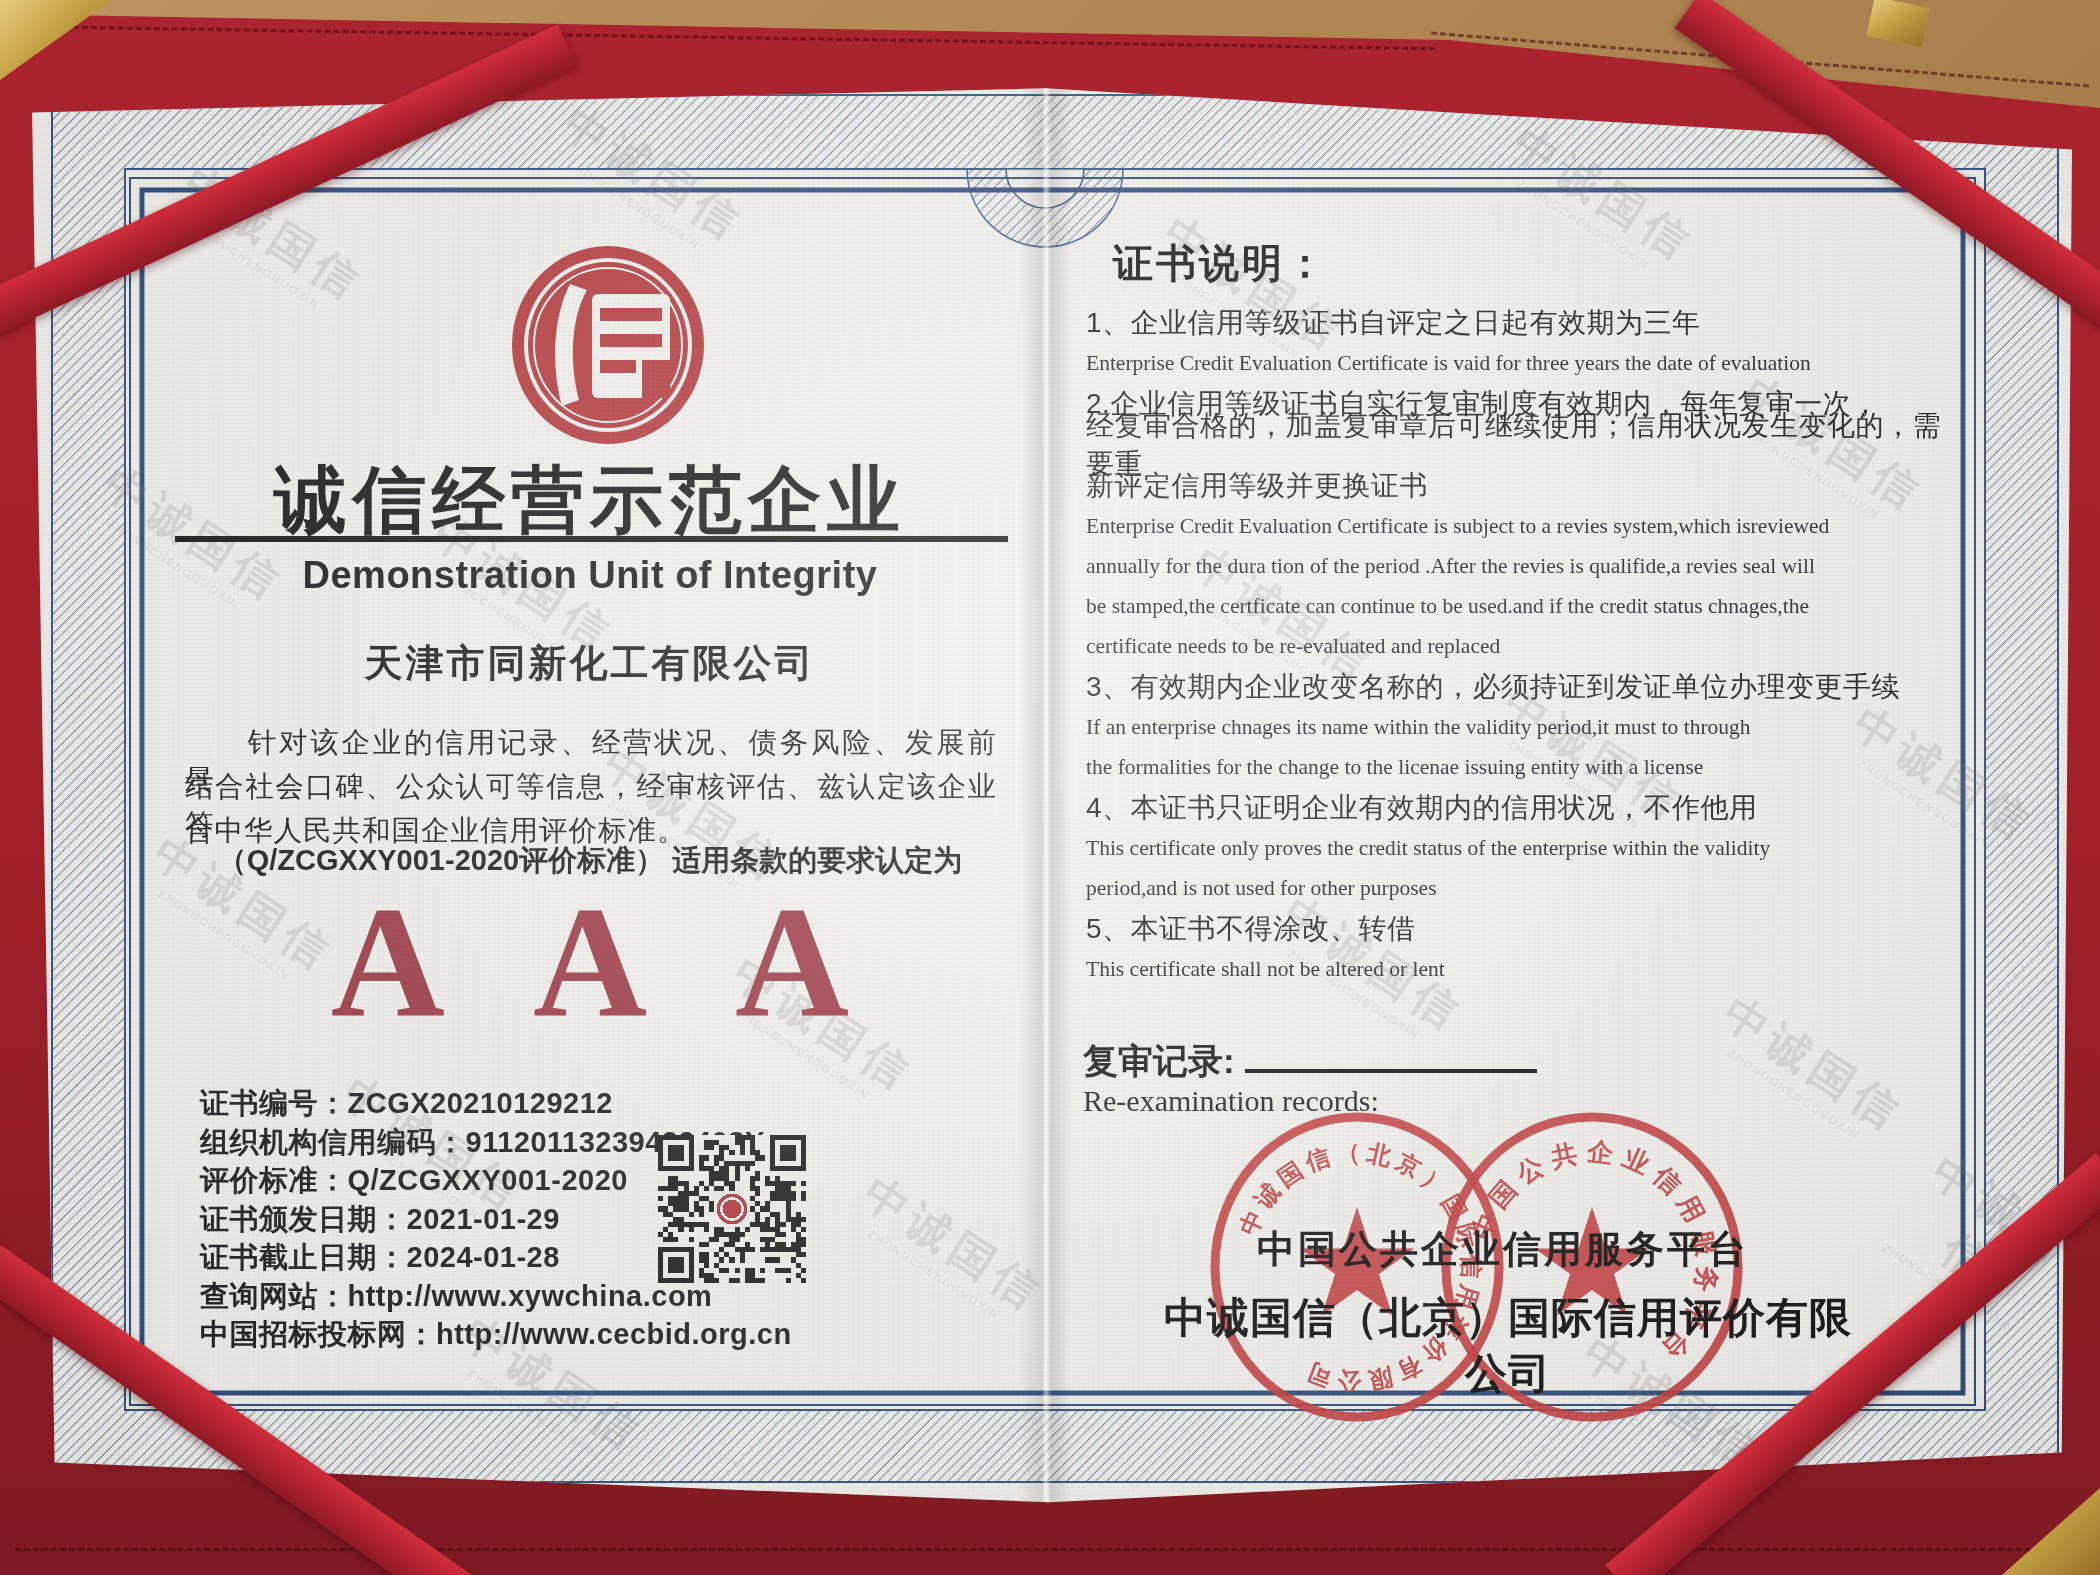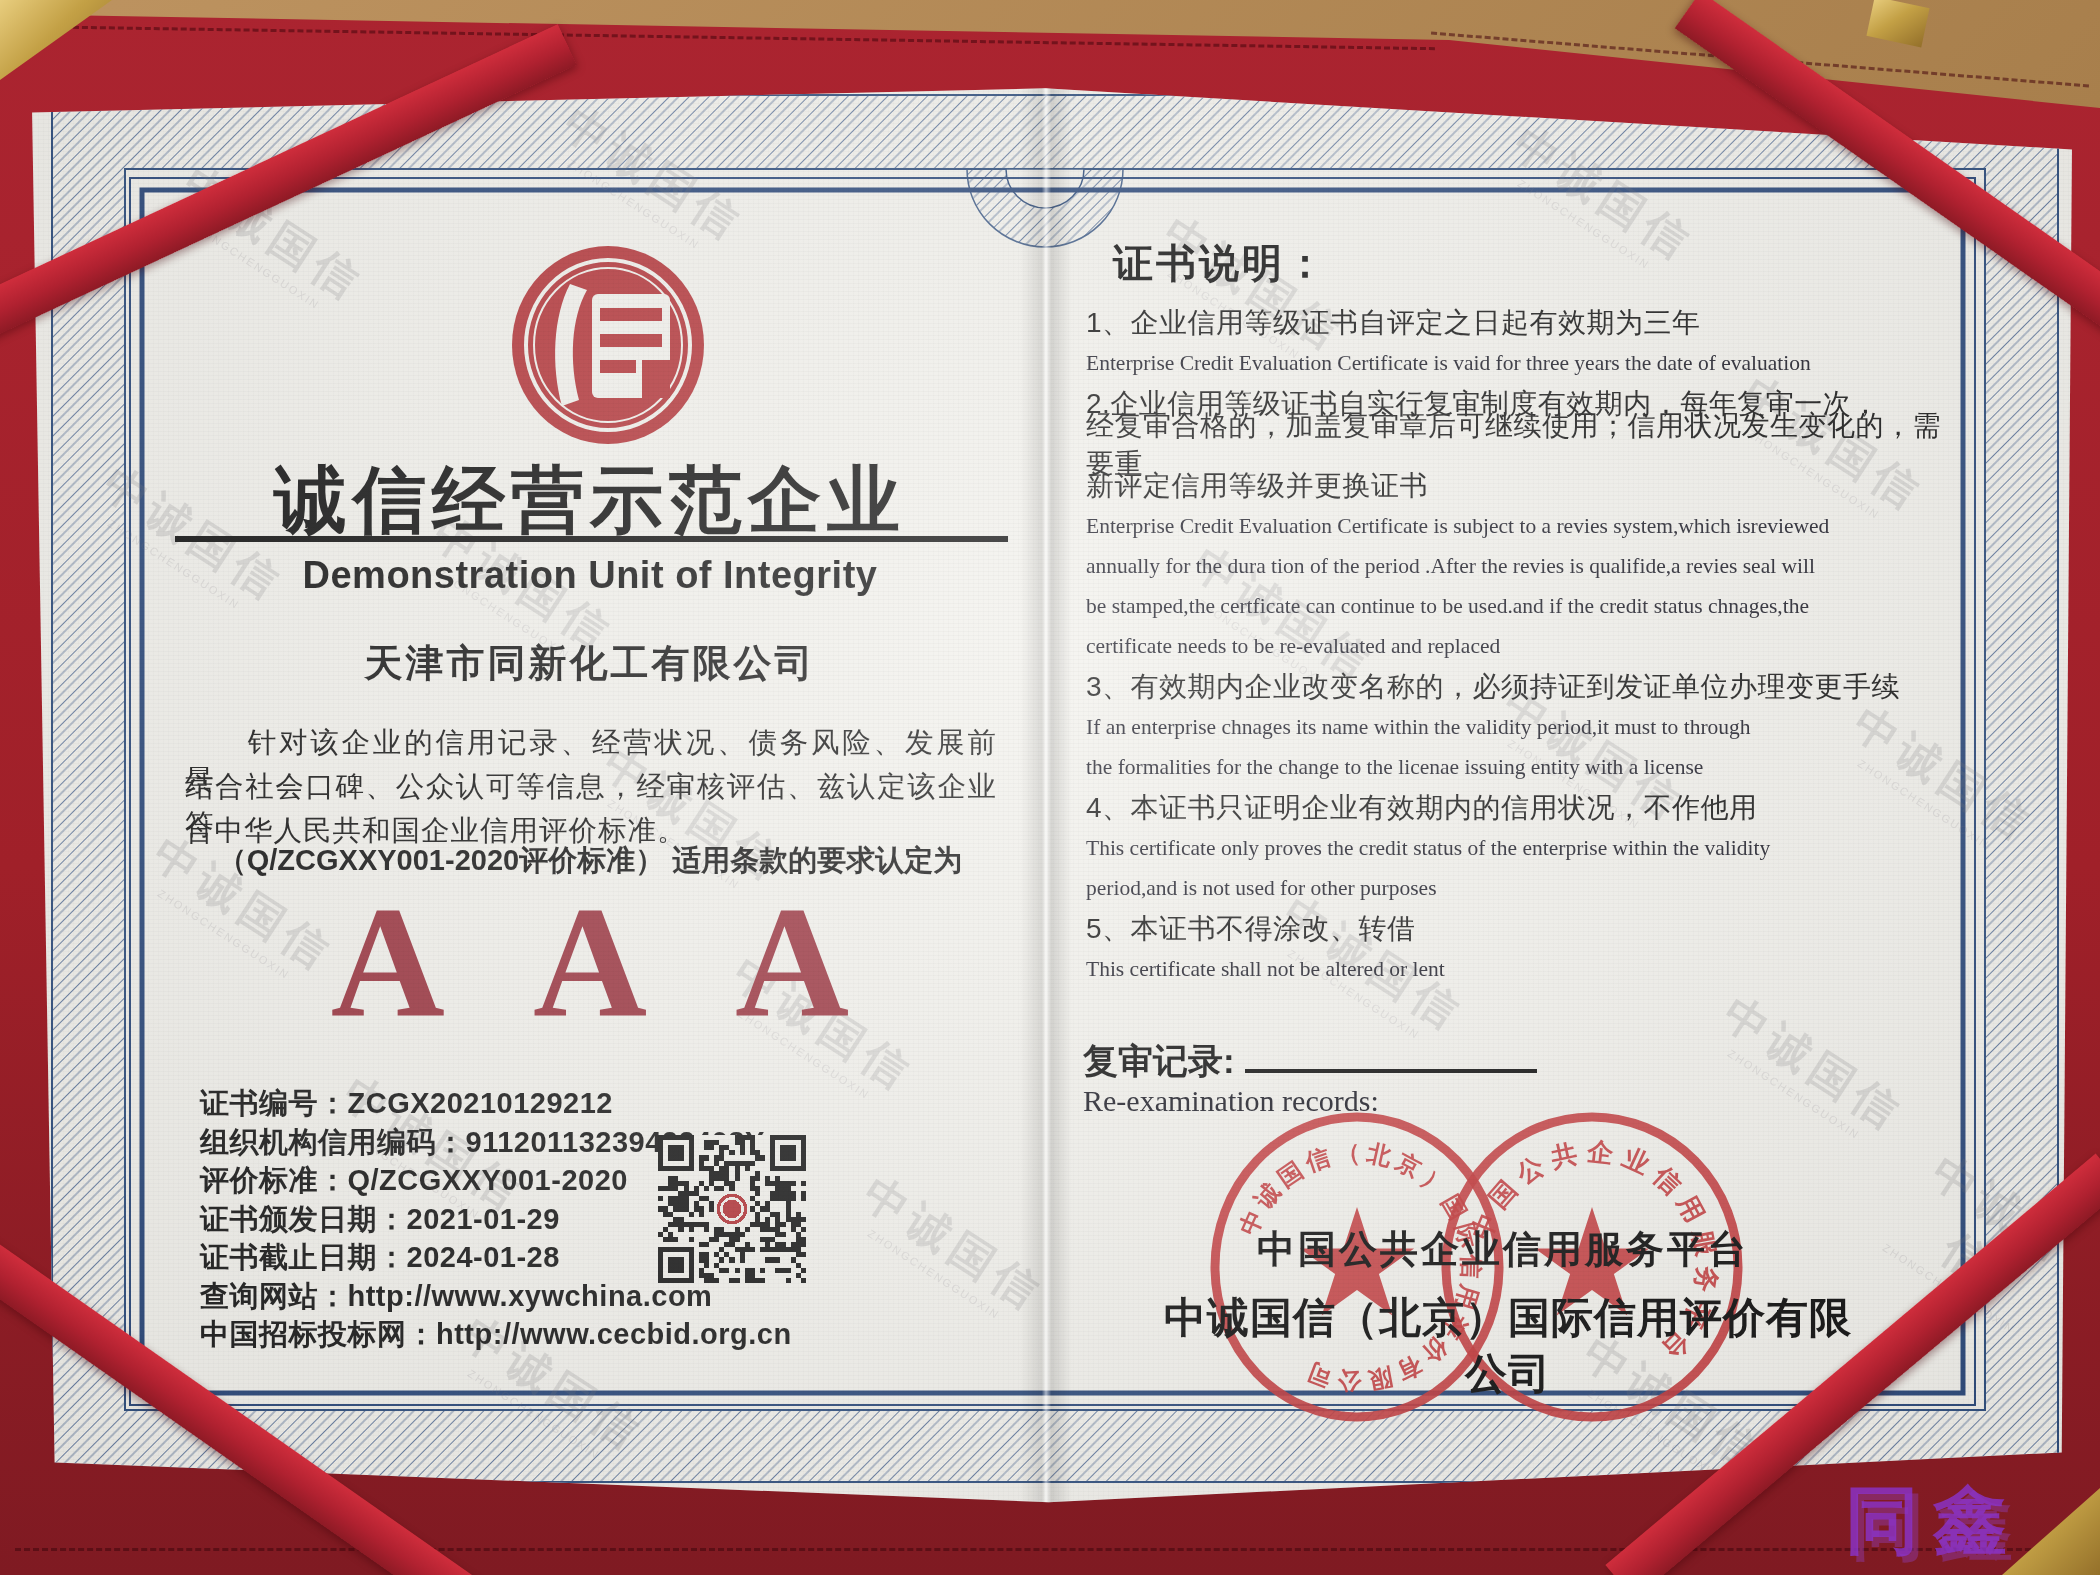--- a/index.html
+++ b/index.html
@@ -584,14 +584,13 @@
 
   <div class="ribbon ribbon-tl"></div>
   <div class="ribbon ribbon-tr"></div>
   <div class="ribbon ribbon-bl"></div>
   <div class="ribbon ribbon-br"></div>
 
   <div class="gold gold-tl"></div>
   <div class="gold gold-tr"></div>
   <div class="gold gold-br"></div>
 
-  <div class="photo-wm">同鑫</div>
 </div>
 
 </body></html>

